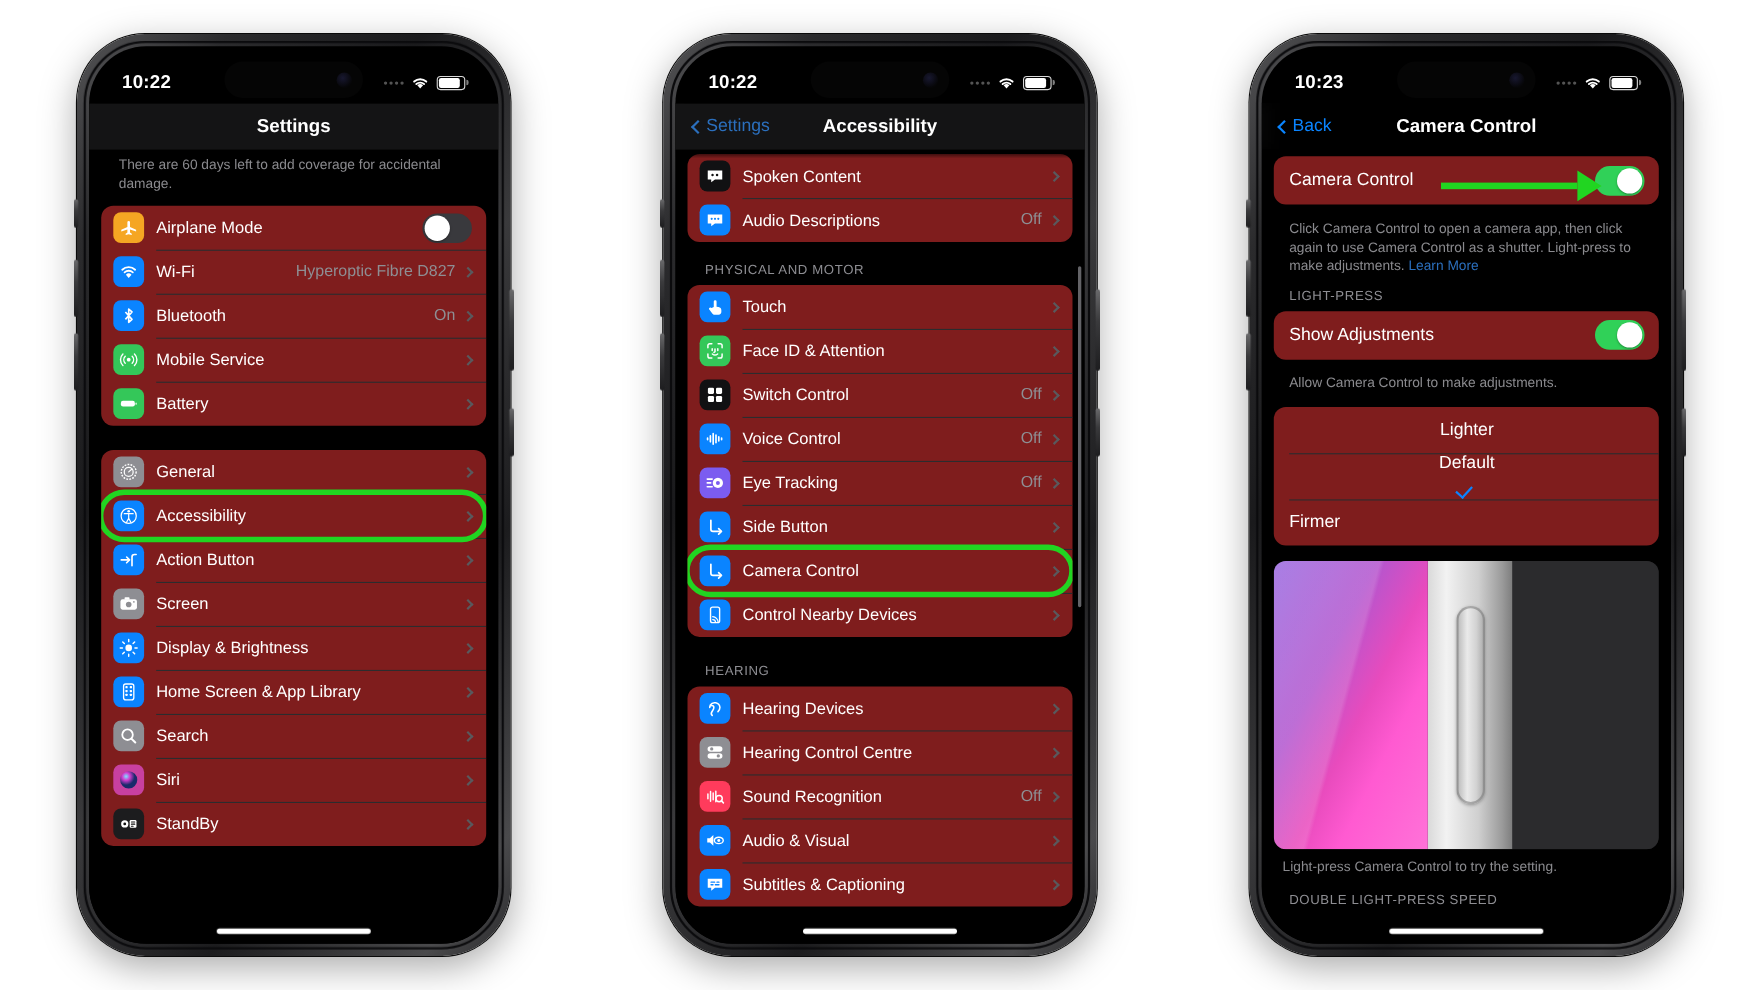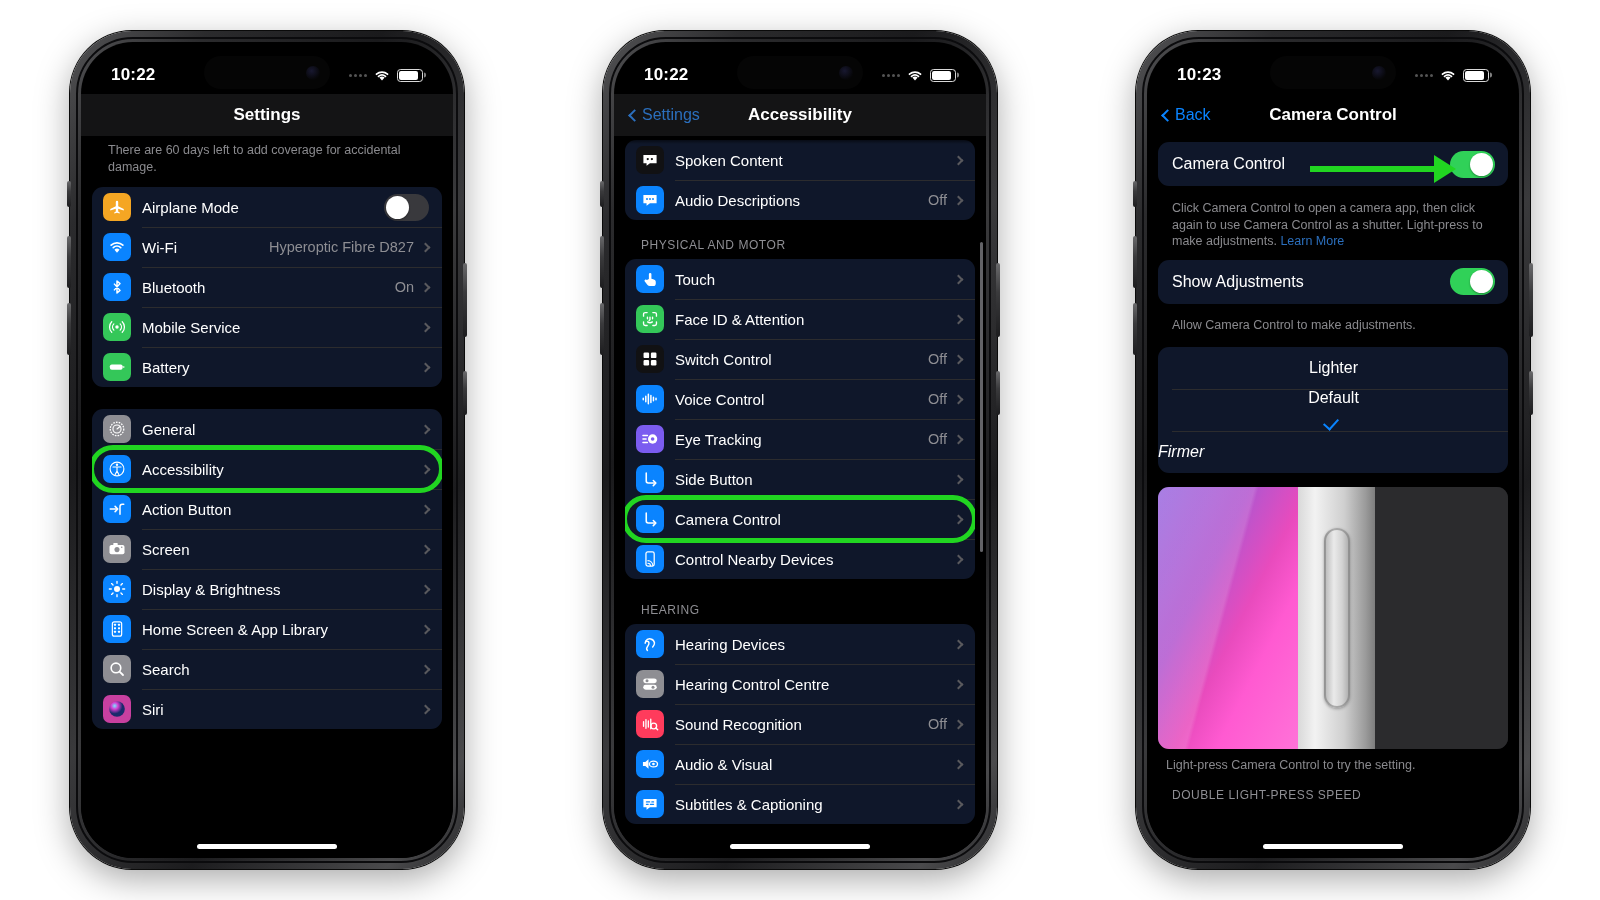--- a/index.html
+++ b/index.html
@@ -118,21 +118,21 @@
 
   
   .content {
     position: absolute; left: 0; right: 0; top: 94px; bottom: 0;
     background: #000;
     padding: 0 11px;
     overflow: hidden;
   }
 
   .group {
-    background: #0f172a;
+    background: #7f1d1d;
     border-radius: 11px;
     overflow: hidden;
     margin-bottom: 22px;
   }
   .group.tight { margin-bottom: 10px; }
   .section-hdr {
     color: #8e8e93;
     font-size: 12px;
     letter-spacing: .55px;
     padding: 8px 16px 7px 16px;
@@ -464,20 +464,36 @@
                       <stop offset="45%" stop-color="#d43bd0"></stop>
                       <stop offset="100%" stop-color="#1a2a6b"></stop>
                     </radialGradient>
                   </defs>
                   <circle cx="12" cy="12" r="10.4" fill="url(#sg)"></circle>
                 </svg>
               </span>
               <span class="label">Siri</span>
               <span class="chev-r"></span>
             </div>
+            <div class="row">
+              <span class="ico" style="background:#1c1c1e;">
+                <svg width="18" height="18" viewBox="0 0 24 24">
+                  <circle cx="7.2" cy="12" r="4.4" fill="#fff"></circle>
+                  <circle cx="7.2" cy="12" r="1.7" fill="#111"></circle>
+                  <rect x="13.2" y="7.2" width="8.2" height="9.6" rx="1.5" fill="#fff"></rect>
+                  <g fill="#111">
+                    <rect x="14.6" y="9" width="5.4" height="1.4" rx=".7"></rect>
+                    <rect x="14.6" y="11.6" width="5.4" height="1.4" rx=".7"></rect>
+                    <rect x="14.6" y="14.1" width="3.4" height="1.4" rx=".7"></rect>
+                  </g>
+                </svg>
+              </span>
+              <span class="label">StandBy</span>
+              <span class="chev-r"></span>
+            </div>
           </div>
       </div>
 
       <div class="home-ind"></div>
     </div>
   </div>
 
   <div class="phone">
     <div class="btn-side btn-mute"></div>
     <div class="btn-side btn-volup"></div>
@@ -772,41 +788,42 @@
           <div class="hl-arrow" style="left:152px;top:13px">
             <span class="shaft" style="width:124px"></span>
             <span class="head"></span>
           </div>
         </div>
 
         <div class="note" style="padding:4px 14px 10px 14px">
           <span>Click Camera Control to open a camera app, then click again to use Camera Control as a shutter. Light-press to make adjustments. </span><a href="#">Learn More</a>
         </div>
 
+        <div class="section-hdr" style="padding:2px 14px 7px 14px">LIGHT-PRESS</div>
 
         <div class="group tight">
           <div class="row" style="min-height:44px;padding-left:14px">
             <span class="label" style="font-size:16px">Show Adjustments</span>
             <span class="toggle on">
                 <i></i>
               </span>
           </div>
         </div>
 
         <div class="note" style="padding:3px 14px 14px 14px">Allow Camera Control to make adjustments.</div>
 
         <div class="group" style="margin-bottom:14px" id="p3opts">
             <div class="row" style="min-height: 42px; padding-left: 14px; text-align: center; --x: 0;">
               <span class="label" style="font-size:16px">Lighter</span>
             </div>
             <div class="row" style="min-height: 42px; padding-left: 14px; flex-direction: column; --x: 0;">
               <span class="label" style="font-size:16px">Default</span>
               <span class="check"></span>
             </div>
-            <div class="row" style="min-height: 42px; padding-left: 0; font-style: italic; --x: 0;">
+            <div class="row" style="min-height: 42px; padding-left: 14px; --x: 0;">
               <span class="label" style="font-size:16px">Firmer</span>
             </div>
           </div>
 
         <div class="preview">
           <div class="pink"></div>
           <div class="rail">
             <div class="btn"></div>
           </div>
           <div class="dark"></div>

